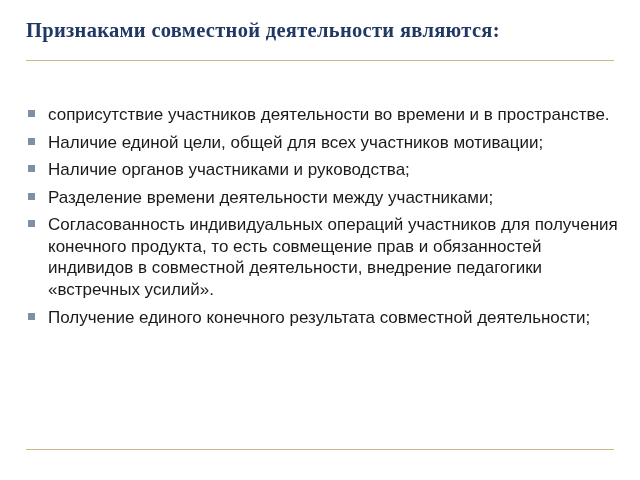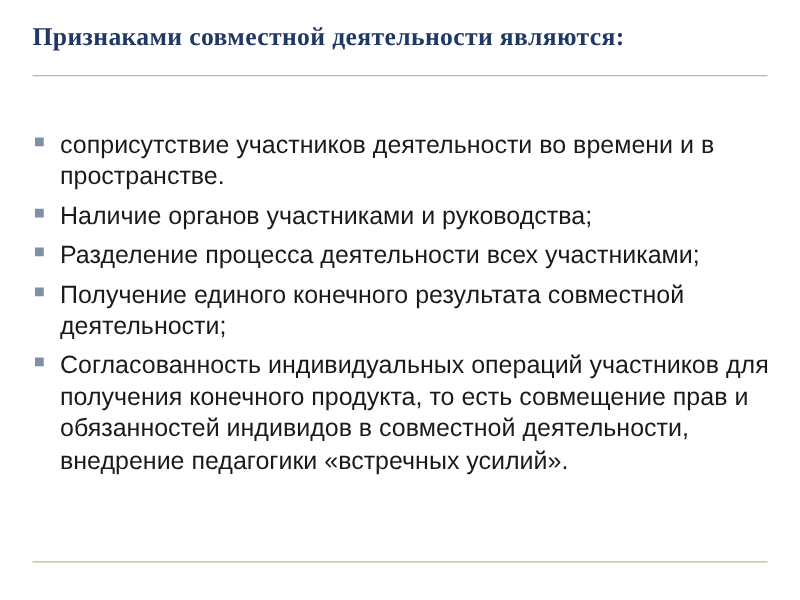--- a/index.html
+++ b/index.html
@@ -63,21 +63,21 @@
   }
   ul.bullets {
     list-style: none;
     margin: 0;
     padding: 0;
   }
   ul.bullets > li {
     position: relative;
     padding-left: 22px;
     margin-bottom: 6px;
-    font-size: 20px;
+    font-size: 17px;
     line-height: 1.27;
     color: #1a1a1a;
     text-align: left;
   }
   ul.bullets > li .marker {
     position: absolute;
     left: 2px;
     top: 6px;
     width: 7px;
     height: 7px;
@@ -97,32 +97,36 @@
   <div class="title-rule"></div>
 
   <div class="body-area">
     <ul class="bullets">
       <li>
         <span class="marker"></span>
         <span>соприсутствие участников деятельности во времени и в пространстве.</span>
       </li>
       <li>
         <span class="marker"></span>
+        <span>Наличие единой цели, общей для всех участников мотивации;</span>
+      </li>
+      <li>
+        <span class="marker"></span>
         <span>Наличие органов участниками и руководства;</span>
       </li>
       <li>
         <span class="marker"></span>
-        <span>Разделение процесса деятельности всех участниками;</span>
+        <span>Разделение времени деятельности между участниками;</span>
+      </li>
+      <li>
+        <span class="marker"></span>
+        <span>Согласованность индивидуальных операций участников для получения конечного продукта, то есть совмещение прав и обязанностей индивидов в совместной деятельности, внедрение педагогики «встречных усилий».</span>
       </li>
       <li>
         <span class="marker"></span>
         <span>Получение единого конечного результата совместной деятельности;</span>
-      </li>
-      <li>
-        <span class="marker"></span>
-        <span>Согласованность индивидуальных операций участников для получения конечного продукта, то есть совмещение прав и обязанностей индивидов в совместной деятельности, внедрение педагогики «встречных усилий».</span>
       </li>
     </ul>
   </div>
 
   <div class="bottom-rule"></div>
 
 </div>
 
 </body></html>

